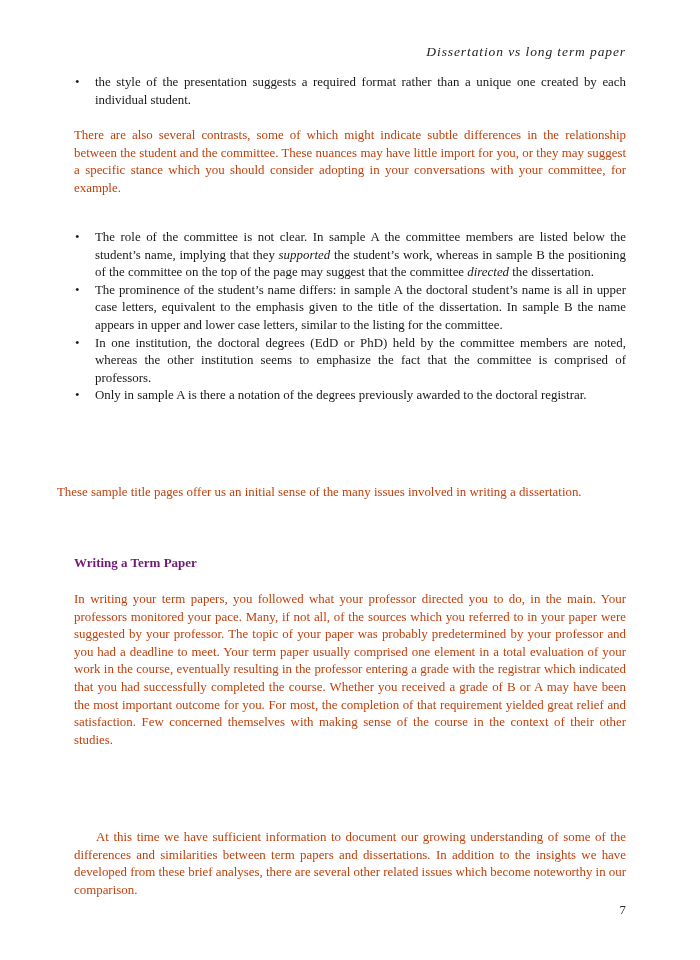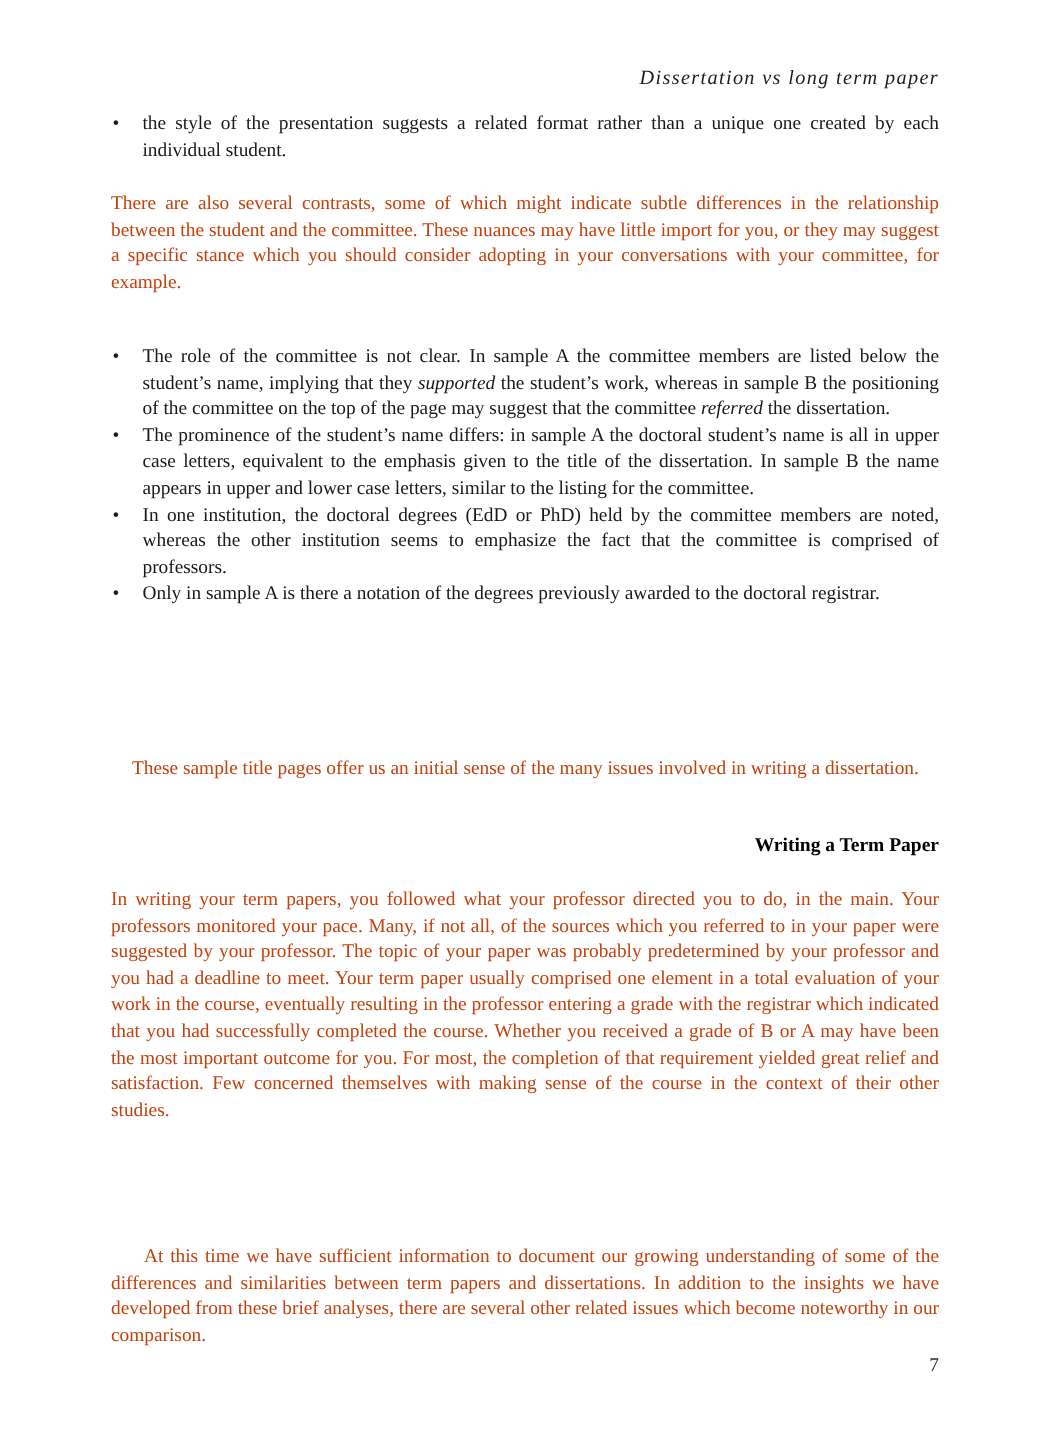--- a/index.html
+++ b/index.html
@@ -87,30 +87,30 @@
 
   em.it {
     font-style: italic;
   }
 
   
   .section-heading {
     font-size: 13px;
     line-height: 17.6px;
     font-weight: bold;
-    color: #000000;
+    color: #701a75;
     margin: 0;
-    text-align: right;
+    text-align: left;
   }
 
   
   #region-bullets-intro { position: absolute; left: 74px; top: 74px;  width: 552px; }
   #region-para-contrasts { position: absolute; left: 74px; top: 127px; width: 552px; }
   #region-bullets-contrasts { position: absolute; left: 74px; top: 229px; width: 552px; }
-  #region-para-closing { position: absolute; left: 88px; top: 484px; width: 552px; margin-top: 20px; }
+  #region-para-closing { position: absolute; left: 57px; top: 484px; width: 552px; }
   #region-heading-term { position: absolute; left: 74px; top: 554px; width: 552px; }
   #region-para-term1 { position: absolute; left: 74px; top: 591px; width: 552px; }
   #region-para-term2 { position: absolute; left: 74px; top: 804px; width: 552px; }
 
   .page-number {
     position: absolute;
     left: 74px;
     top: 903px;
     width: 552px;
     text-align: right;
@@ -122,34 +122,34 @@
 <body>
 
 <div class="page">
 
   <div class="running-head">Dissertation vs long term paper</div>
 
   <div id="region-bullets-intro">
     <ul class="bullets" id="list-intro">
         <li>
           <span class="bullet-glyph">•</span>
-          <span class="li-text">the style of the presentation suggests a related format rather than a unique one created by each individual student.</span>
+          <span class="li-text">the style of the presentation suggests a required format rather than a unique one created by each individual student.</span>
         </li>
       </ul>
   </div>
 
   <div id="region-para-contrasts">
     <p class="block para">There are also several contrasts, some of which might indicate subtle differences in the relationship between the student and the committee. These nuances may have little import for you, or they may suggest a specific stance which you should consider adopting in your conversations with your committee, for example.</p>
   </div>
 
   <div id="region-bullets-contrasts">
     <ul class="bullets" id="list-contrasts">
         <li>
           <span class="bullet-glyph">•</span>
-          <span class="li-text">The role of the committee is not clear. In sample A the committee members are listed below the student’s name, implying that they <em class="it">supported</em> the student’s work, whereas in sample B the positioning of the committee on the top of the page may suggest that the committee <em class="it">referred</em> the dissertation.</span>
+          <span class="li-text">The role of the committee is not clear. In sample A the committee members are listed below the student’s name, implying that they <em class="it">supported</em> the student’s work, whereas in sample B the positioning of the committee on the top of the page may suggest that the committee <em class="it">directed</em> the dissertation.</span>
         </li>
         <li>
           <span class="bullet-glyph">•</span>
           <span class="li-text">The prominence of the student’s name differs: in sample A the doctoral student’s name is all in upper case letters, equivalent to the emphasis given to the title of the dissertation. In sample B the name appears in upper and lower case letters, similar to the listing for the committee.</span>
         </li>
         <li>
           <span class="bullet-glyph">•</span>
           <span class="li-text">In one institution, the doctoral degrees (EdD or PhD) held by the committee members are noted, whereas the other institution seems to emphasize the fact that the committee is comprised of professors.</span>
         </li>
         <li>

